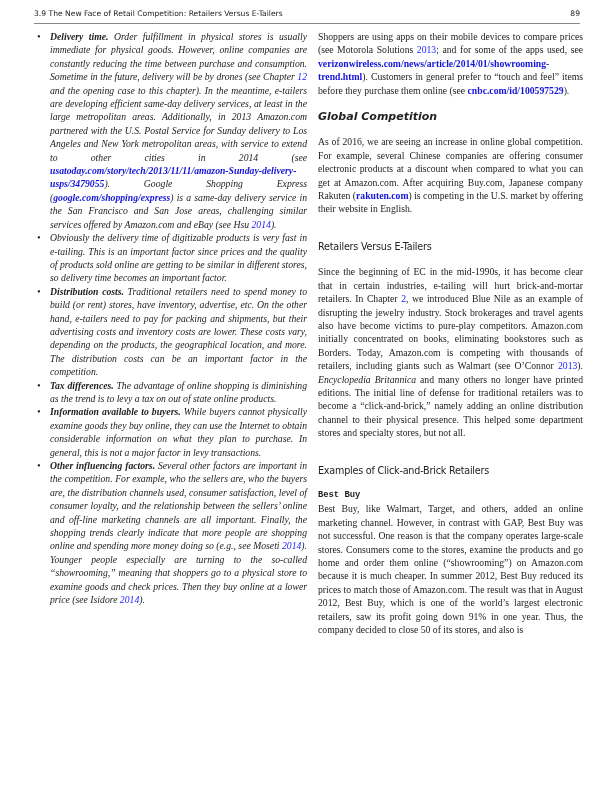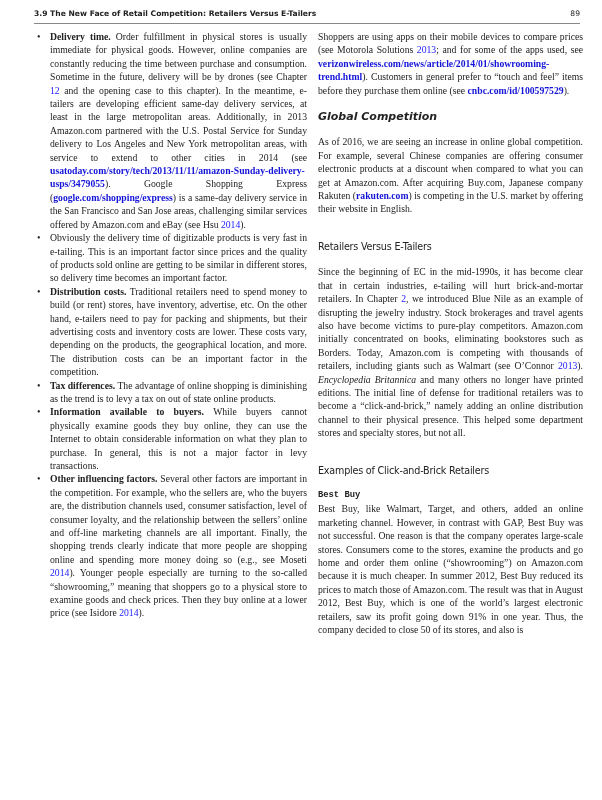--- a/index.html
+++ b/index.html
@@ -1,24 +1,24 @@
 <!DOCTYPE html>
 <html><head>
 <meta charset="utf-8">
 <style>
   html, body { margin:0; padding:0; background:#fff; }
   body { width:602px; height:800px; position:relative; overflow:hidden; font-family:"Liberation Serif", serif; color:#222; }
   .header { position:absolute; left:34px; top:6px; width:546px; height:17px; border-bottom:1px solid #888; font-family:"DejaVu Sans", sans-serif; font-size:7.6px; color:#222; }
-  .header .sec { position:absolute; left:0; top:3px;font-weight:bold; }
+  .header .sec { position:absolute; left:0; top:3px; }
   .header .pg { position:absolute; right:0; top:3px; }
   .col { position:absolute; top:30px; font-size:9.7px; line-height:13.4px; text-align:justify; }
   .col.left { left:36px; width:271px; }
   .col.right { left:318px; width:265px; }
   ul.bullets { margin:0; padding:0; list-style:none; }
-  ul.bullets li { position:relative; padding-left:14px; margin:0; }
+  ul.bullets li { position:relative; padding-left:14px; margin:0;font-style:italic; }
   ul.bullets li::before { content:"•"; position:absolute; left:1px; top:0; font-size:10px; }
   b.term { font-weight:bold; }
   a.link { color:#1a1aff; text-decoration:none; }
   a.link.bold { font-weight:bold; color:#1414d8; }
   p { margin:0; }
   .h-it { font-family:"DejaVu Sans", sans-serif; font-weight:bold; font-style:italic; font-size:11px; margin-top:13px; margin-bottom:12px; }
   .h-sec { font-family:"DejaVu Sans", sans-serif; font-weight:normal; font-size:9.6px; margin-top:24px; margin-bottom:12px; letter-spacing:-0.2px; }
   .h-sub { font-family:Liberation Mono, monospace; font-weight:bold; font-size:8.8px; margin-top:12px; }
   i { }
 </style>

